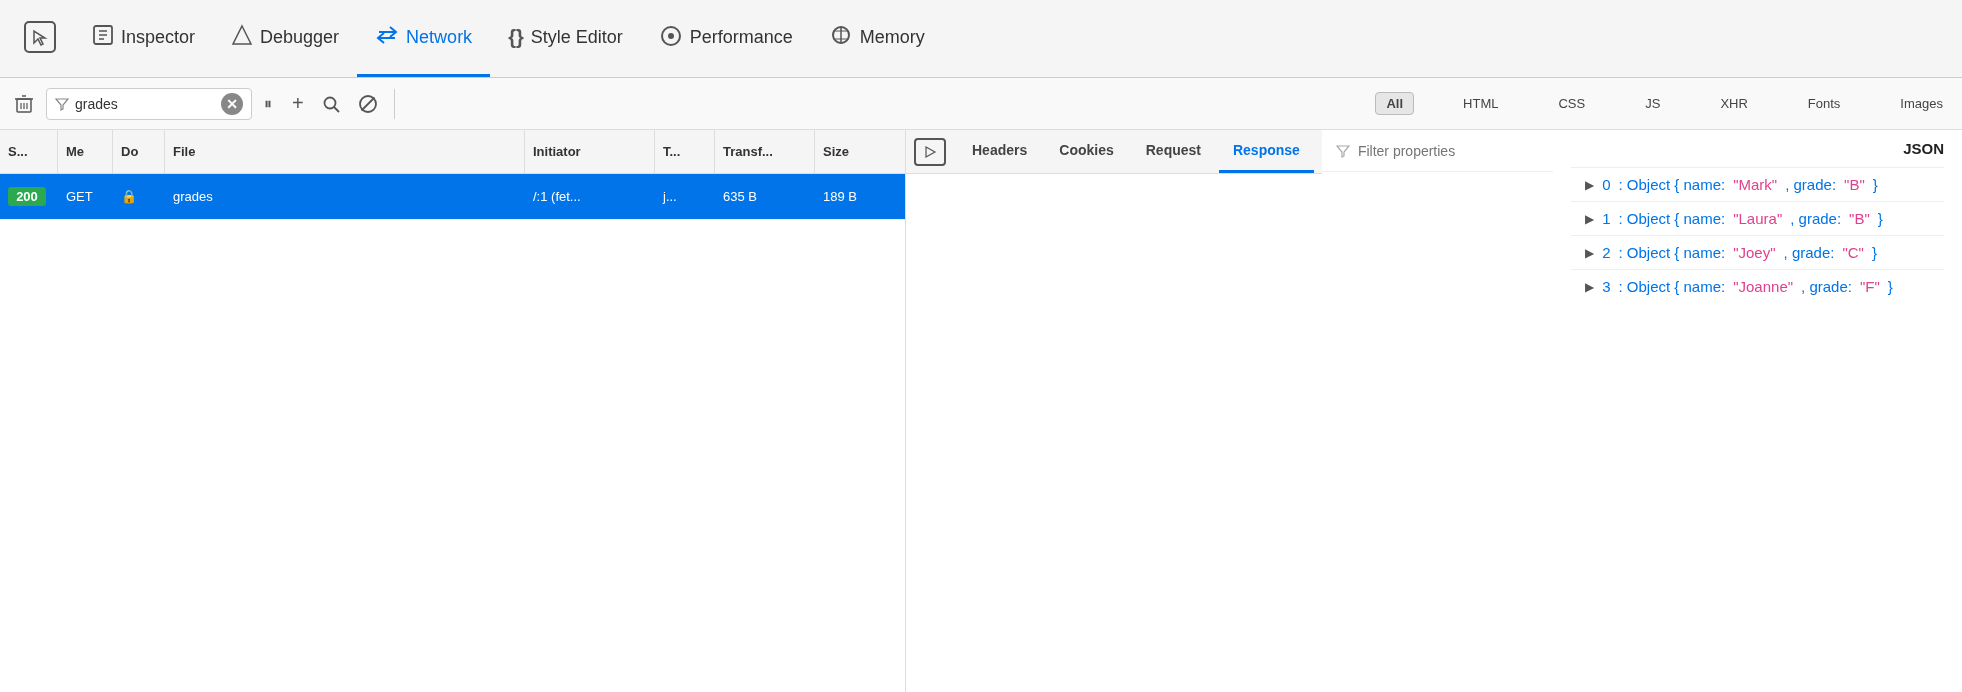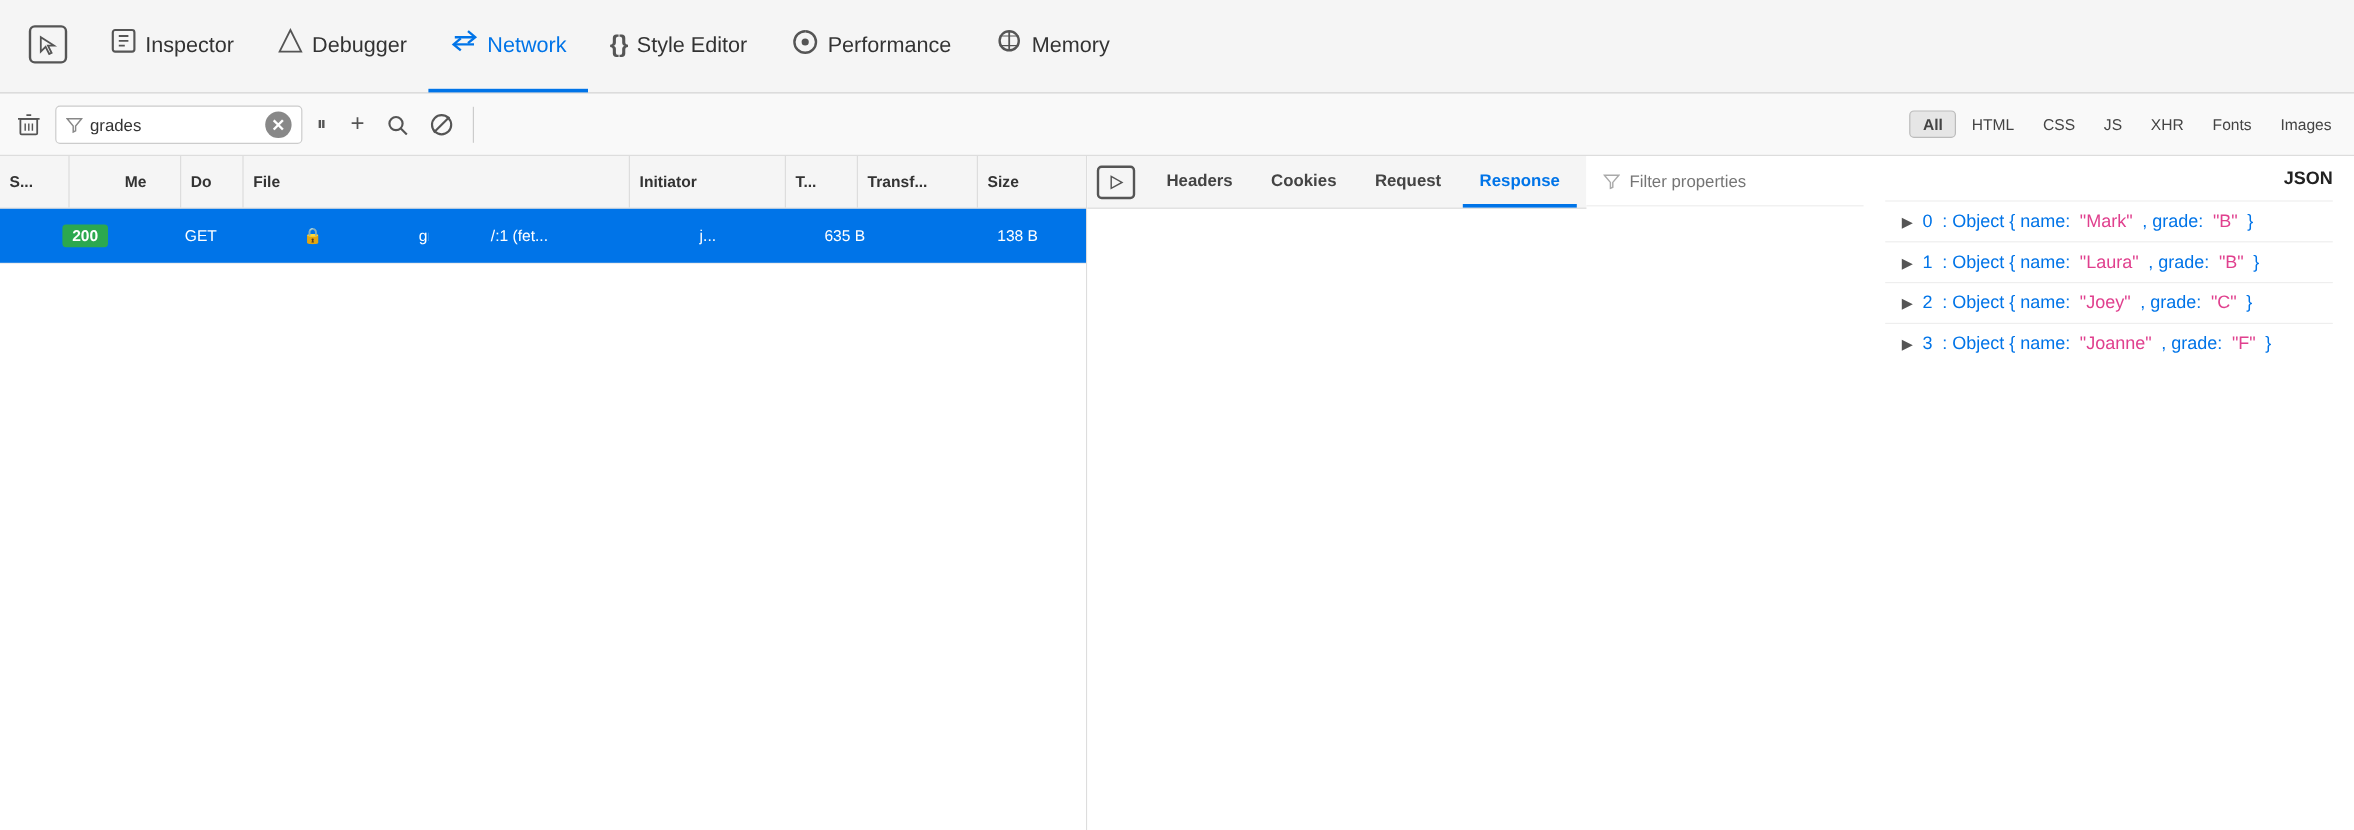--- a/index.html
+++ b/index.html
@@ -120,20 +120,21 @@
       margin-left: auto;
     }
     .filter-type-btn {
       background: none;
       border: 1px solid transparent;
       border-radius: 4px;
       padding: 3px 10px;
       font-size: 13px;
       cursor: pointer;
       color: #444;
+      margin-left: 36px;
     }
     .filter-type-btn.active {
       background: #e6e6e6;
       border-color: #bbb;
       font-weight: bold;
     }
 
     
     .main-content {
       display: flex;
@@ -162,21 +163,21 @@
     }
     .th {
       padding: 0 8px;
       border-right: 1px solid #ddd;
       height: 100%;
       display: flex;
       align-items: center;
       white-space: nowrap;
     }
     .th-status { flex: 0 0 58px; }
-    .th-method { flex: 0 0 55px; margin-left: 38px; }
+    .th-method { flex: 0 0 55px; }
     .th-domain { flex: 0 0 52px; }
     .th-file { flex: 1 1 auto; }
     .th-initiator { flex: 0 0 130px; }
     .th-type { flex: 0 0 60px; }
     .th-transferred { flex: 0 0 100px; }
     .th-size { flex: 0 0 90px; border-right: none; }
 
     
     .table-row {
       display: flex;
@@ -191,21 +192,20 @@
       color: #fff;
     }
     .td {
       padding: 0 8px;
       height: 100%;
       display: flex;
       align-items: center;
       overflow: hidden;
       text-overflow: ellipsis;
       white-space: nowrap;
-      margin-left: 44px;
     }
     .td-status { flex: 0 0 58px; }
     .td-method { flex: 0 0 55px; }
     .td-domain { flex: 0 0 52px; }
     .td-file { flex: 1 1 auto; }
     .td-initiator { flex: 0 0 130px; }
     .td-type { flex: 0 0 60px; }
     .td-transferred { flex: 0 0 100px; }
     .td-size { flex: 0 0 90px; }
 
@@ -466,21 +466,21 @@
         <span class="status-badge">200</span>
       </div>
       <div class="td td-method">GET</div>
       <div class="td td-domain">
         <span>🔒</span>
       </div>
       <div class="td td-file">grades</div>
       <div class="td td-initiator">/:1 (fet...</div>
       <div class="td td-type">j...</div>
       <div class="td td-transferred">635 B</div>
-      <div class="td td-size">138 B</div>
+      <div class="td td-size">189 B</div>
     </div>
   </div>
 
   <div class="response-panel">
 
     <div class="panel-tabs">
       <div class="panel-tab-icon">
         <svg width="14" height="14" viewBox="0 0 14 14" fill="none">
           <polygon points="3,2 12,7 3,12" stroke="#555" stroke-width="1.2" fill="none"></polygon>
         </svg>

